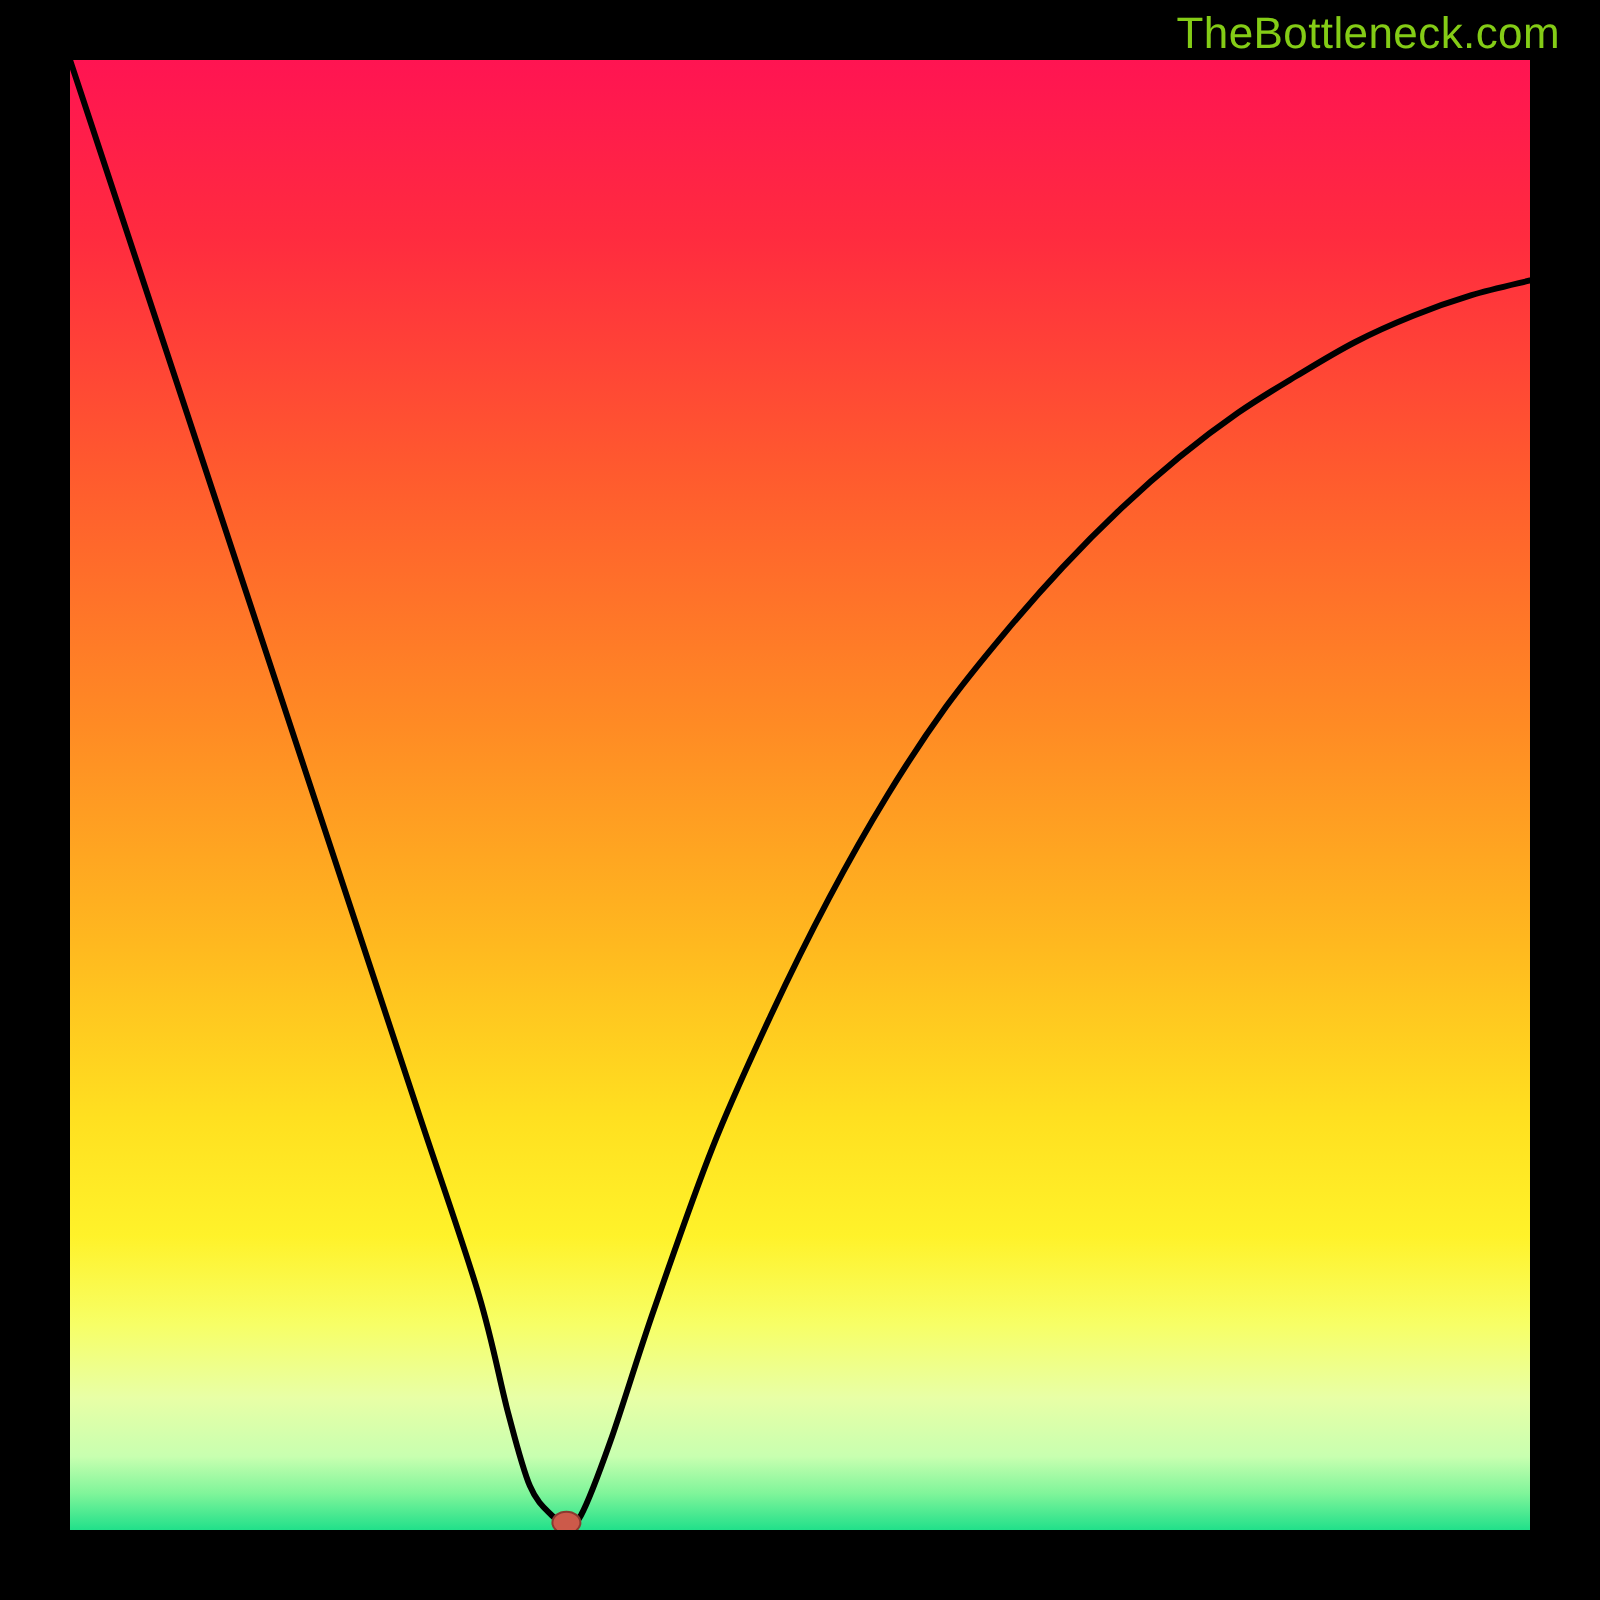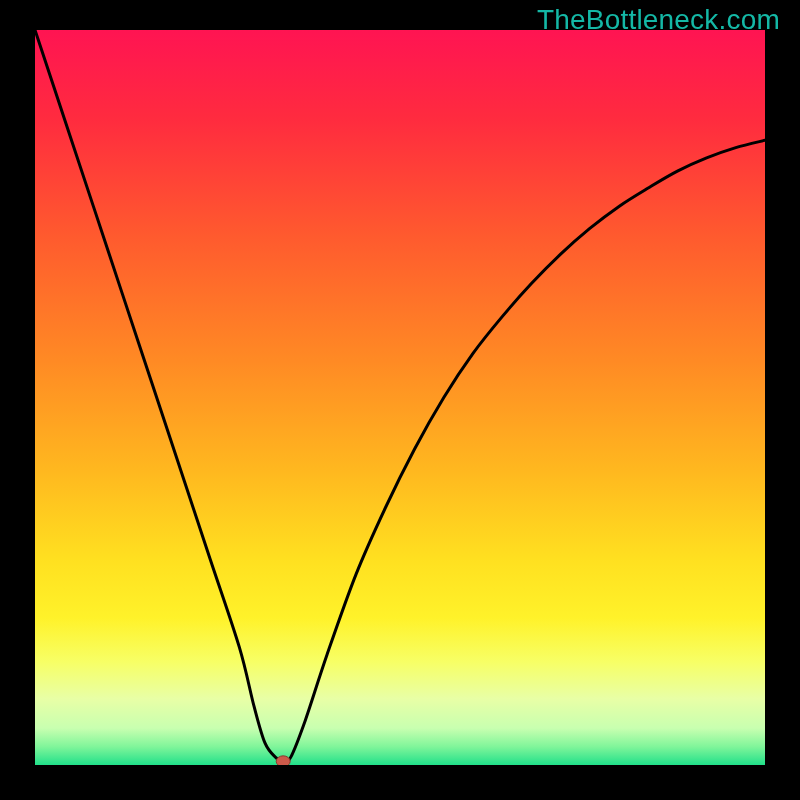--- a/index.html
+++ b/index.html
@@ -14,22 +14,22 @@
   .frame {
     position: relative;
     width: 800px;
     height: 800px;
     background: #000;
   }
   .watermark {
     position: absolute;
     top: 4px;
     right: 20px;
-    color: #14b8a6;
-    font-size: 28px;
+    color: #84cc16;
+    font-size: 22px;
     font-weight: 500;
     letter-spacing: 0.2px;
     user-select: none;
   }
   .plot {
     position: absolute;
     left: 35px;
     top: 30px;
     width: 730px;
     height: 735px;

